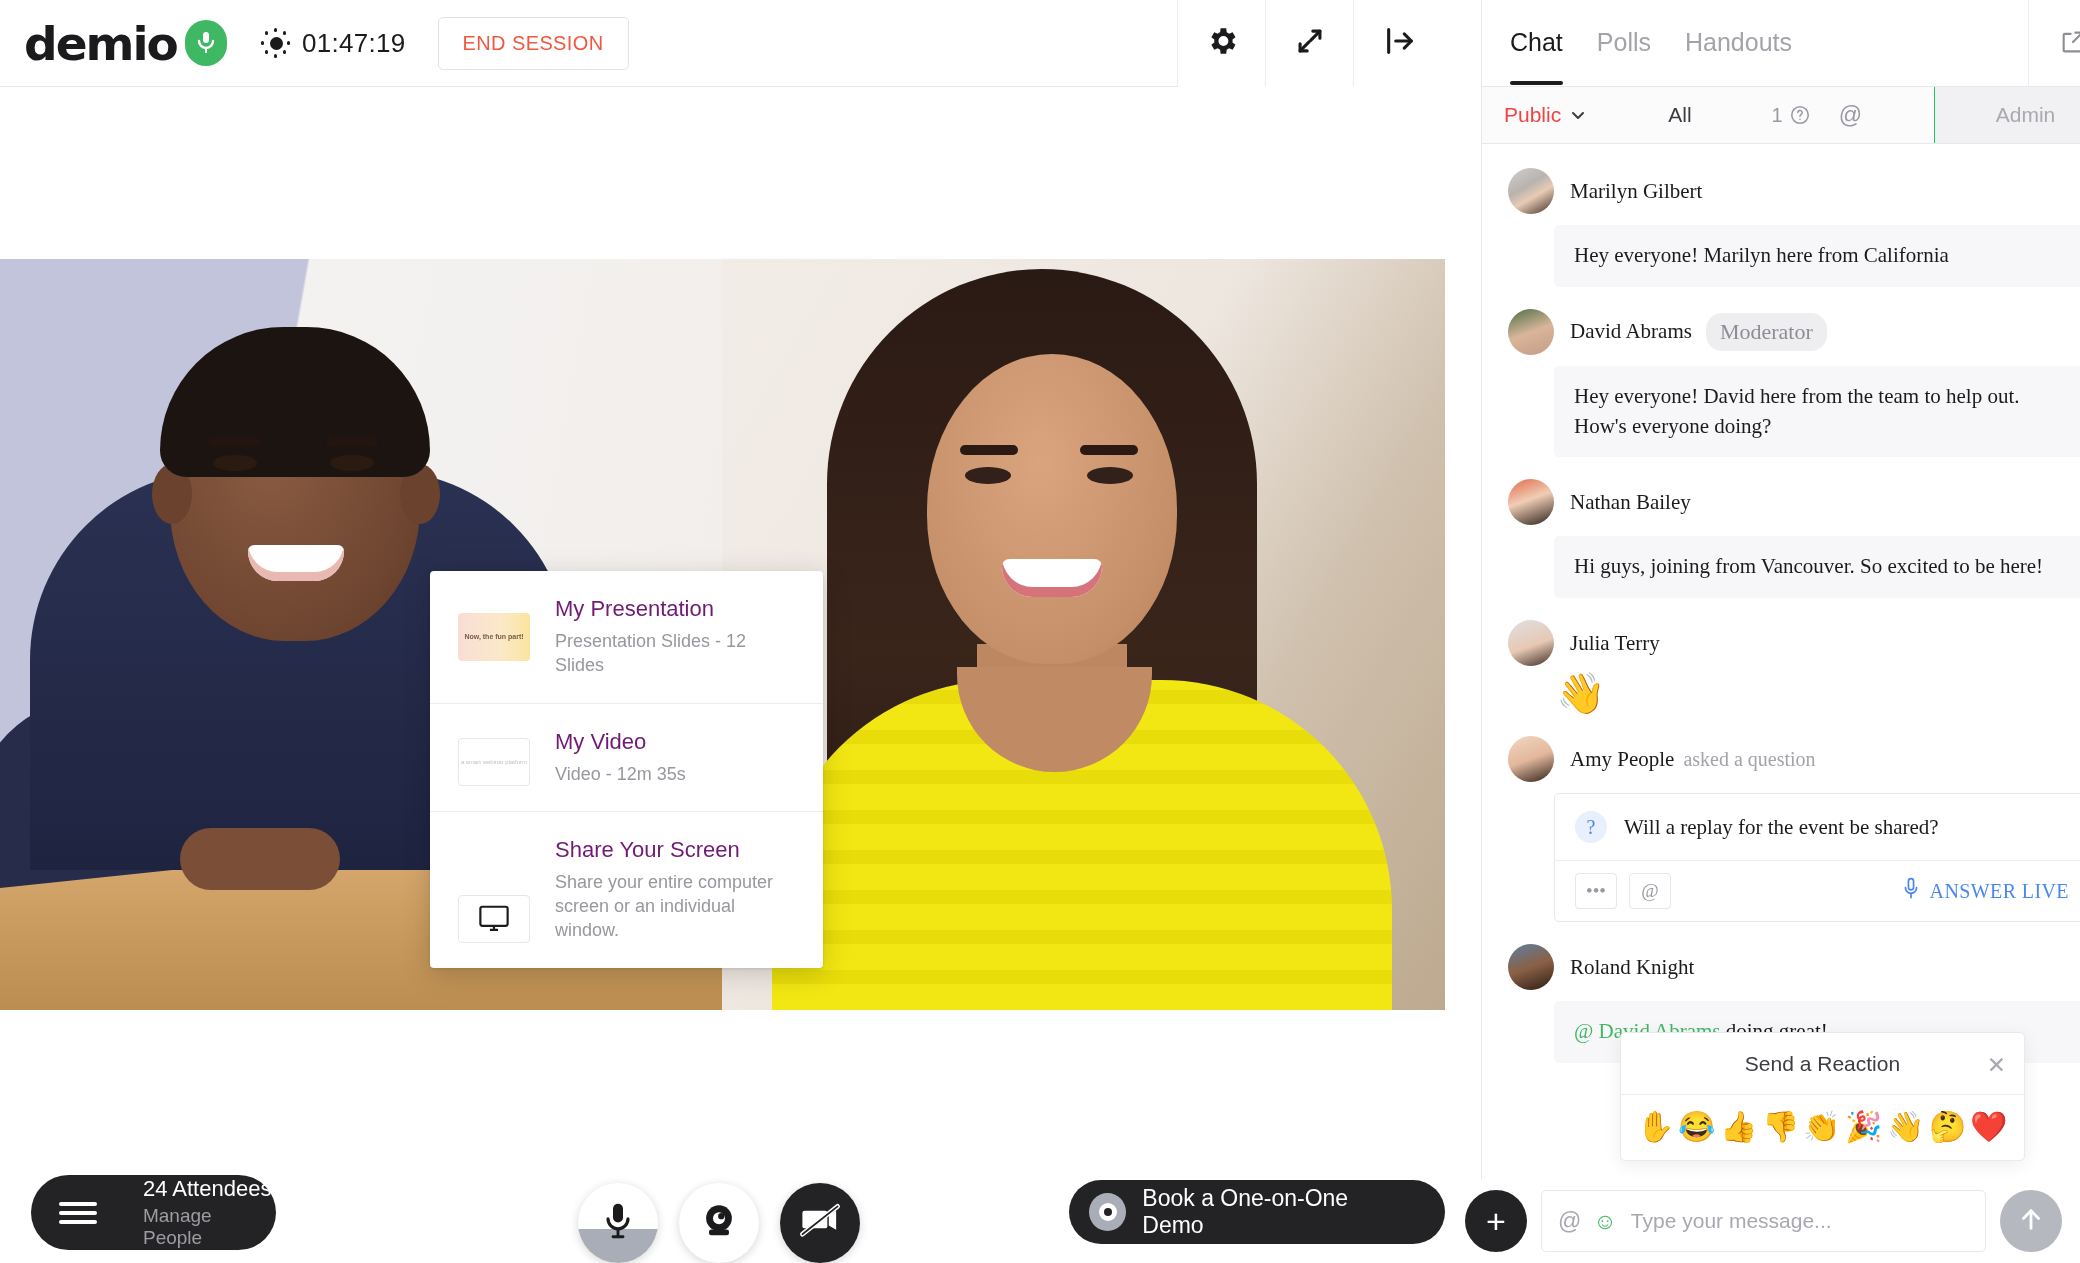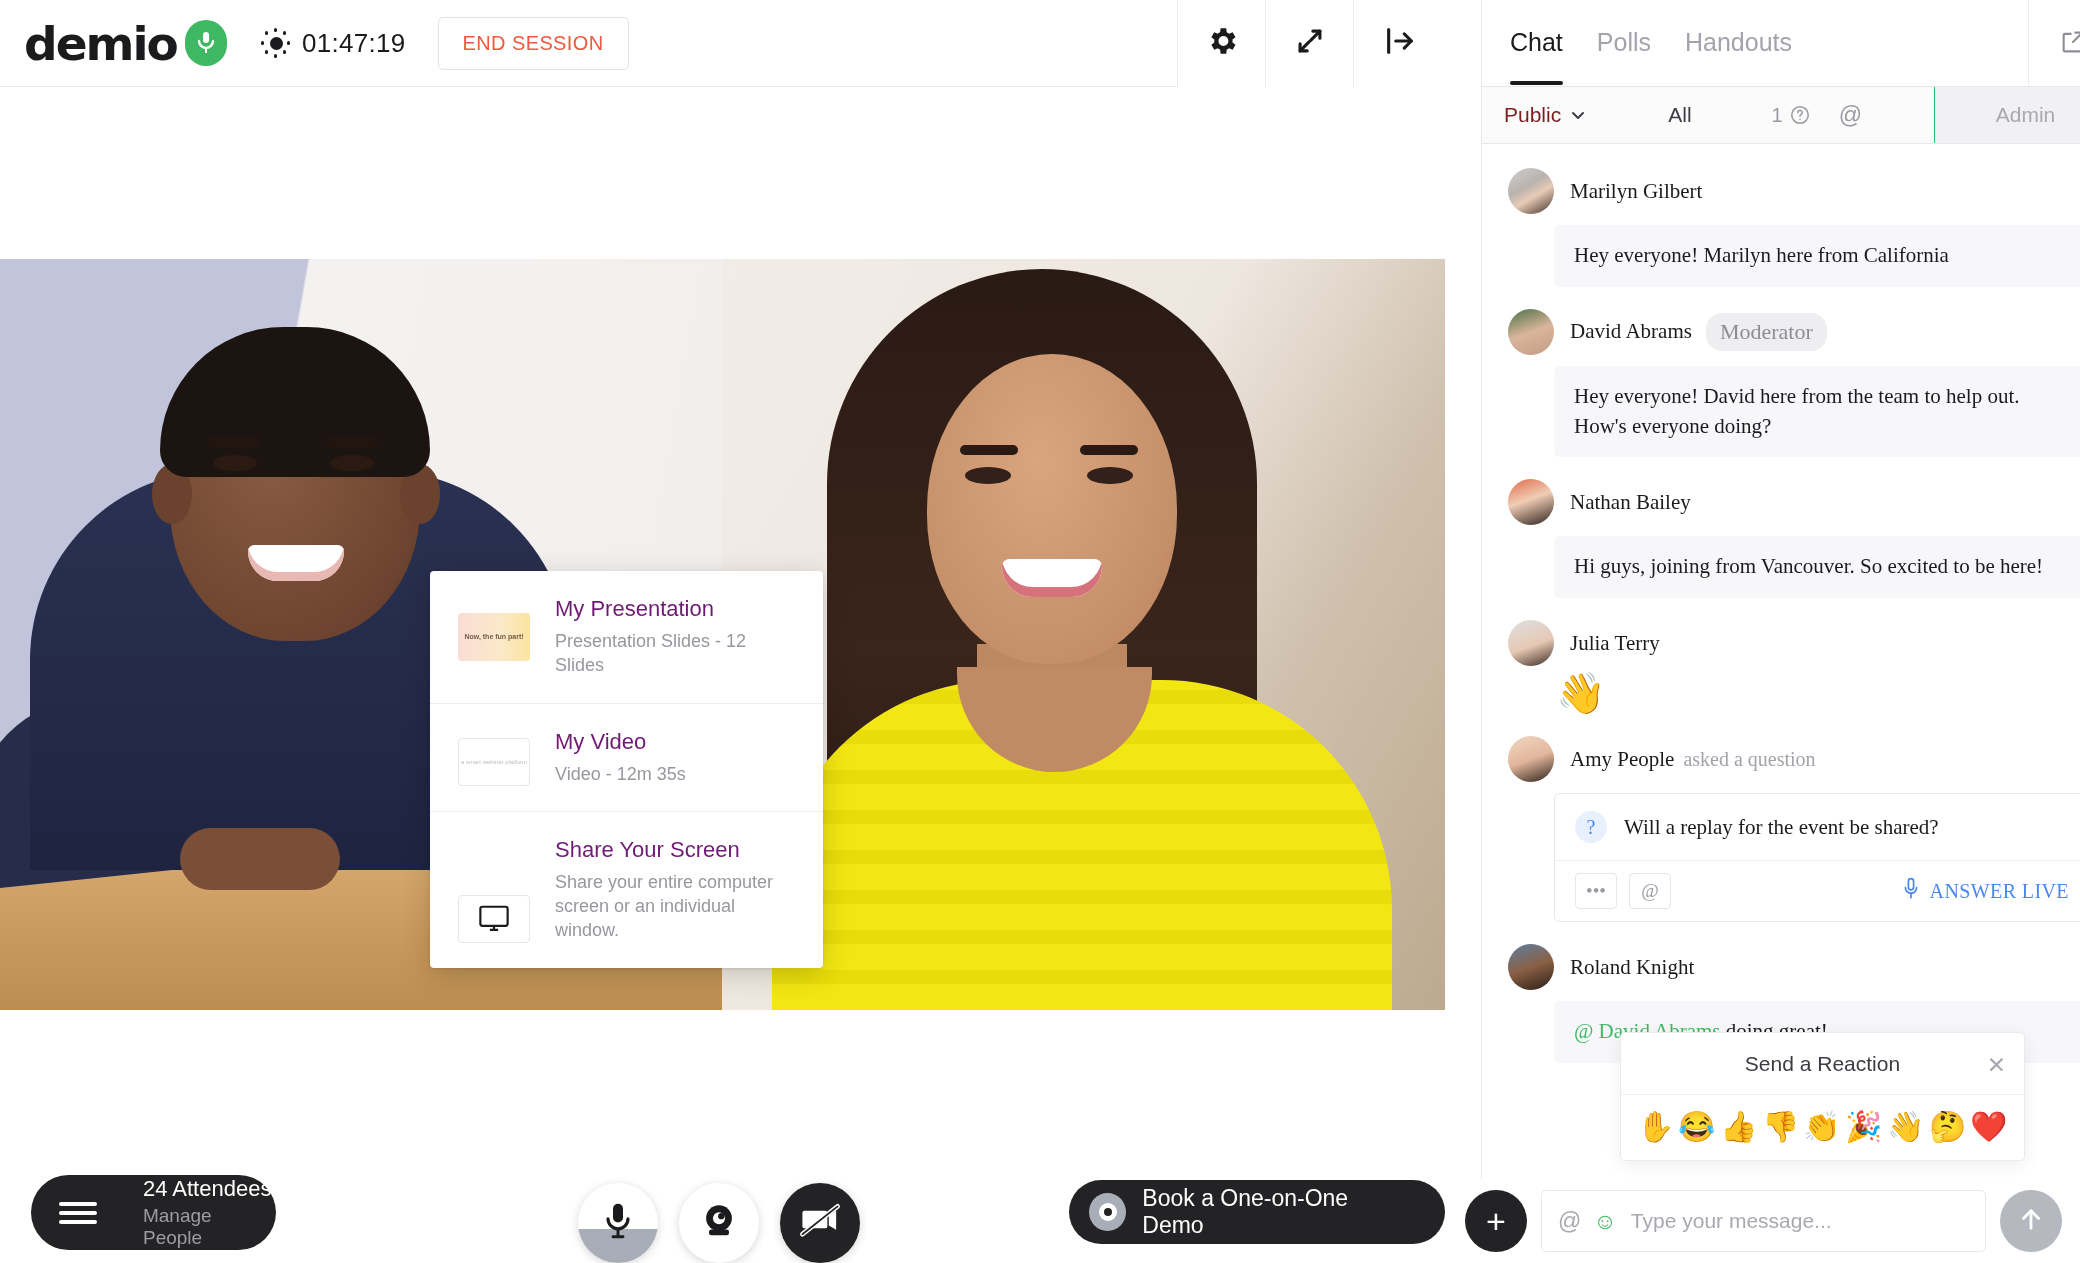--- a/index.html
+++ b/index.html
@@ -155,21 +155,21 @@
   .chat-tabs { height: 87px; display:flex; align-items:center; border-bottom:1px solid #e8e8ea; position:relative;}
   .ctab { font-size: 25px; color:#a3a3ab; margin-left: 34px; cursor:pointer; padding-bottom: 2px; position:relative; }
   .ctab:first-child { margin-left: 28px; }
   .ctab.active { color:#1b1b1d; }
   .ctab.active:after { content:""; position:absolute; left:0; right:0; bottom:-26px; height:4px; background:#1b1b1d; border-radius:2px;}
   .chat-pop { position:absolute; right: 0; top:0; width: 88px; height:87px; border-left:1px solid #ededf0;
               display:flex; align-items:center; justify-content:center; cursor:pointer; }
 
   .chat-filters { height: 57px; display:flex; align-items:stretch; border-bottom:1px solid #e8e8ea; background:#fbfbfc; }
   .cf-left { flex:1; display:flex; align-items:center; background:#fbfbfc; }
-  .cf-public { font-size:21px; color:#7f1d1d; margin-left: 22px; display:flex; align-items:center; cursor:pointer;}
+  .cf-public { font-size:21px; color:#ef4444; margin-left: 22px; display:flex; align-items:center; cursor:pointer;}
   .cf-all { font-size:21px; color:#3c3c42; margin-left: 82px; cursor:pointer;}
   .cf-q { margin-left: 80px; display:flex; align-items:center; gap:6px; color:#9a9aa2; font-size:20px; cursor:pointer;}
   .cf-at { margin-left: 28px; color:#9a9aa2; font-size:23px; cursor:pointer;}
   .cf-admin { width: 182px; display:flex; align-items:center; justify-content:center;
               background:#f1f1f3; color:#a9a9b1; font-size:21px; cursor:pointer; border-left:1px solid #22c55e;}
 
   .chat-scroll { flex:1; overflow:hidden; padding: 24px 26px 0 26px; position:relative;font-family:Liberation Serif, serif; }
   .msg { margin-bottom: 22px; }
   .msg-head { display:flex; align-items:center; }
   .avatar { width: 46px;height:46px;border-radius:50%; flex:0 0 auto; overflow:hidden; position:relative;}

